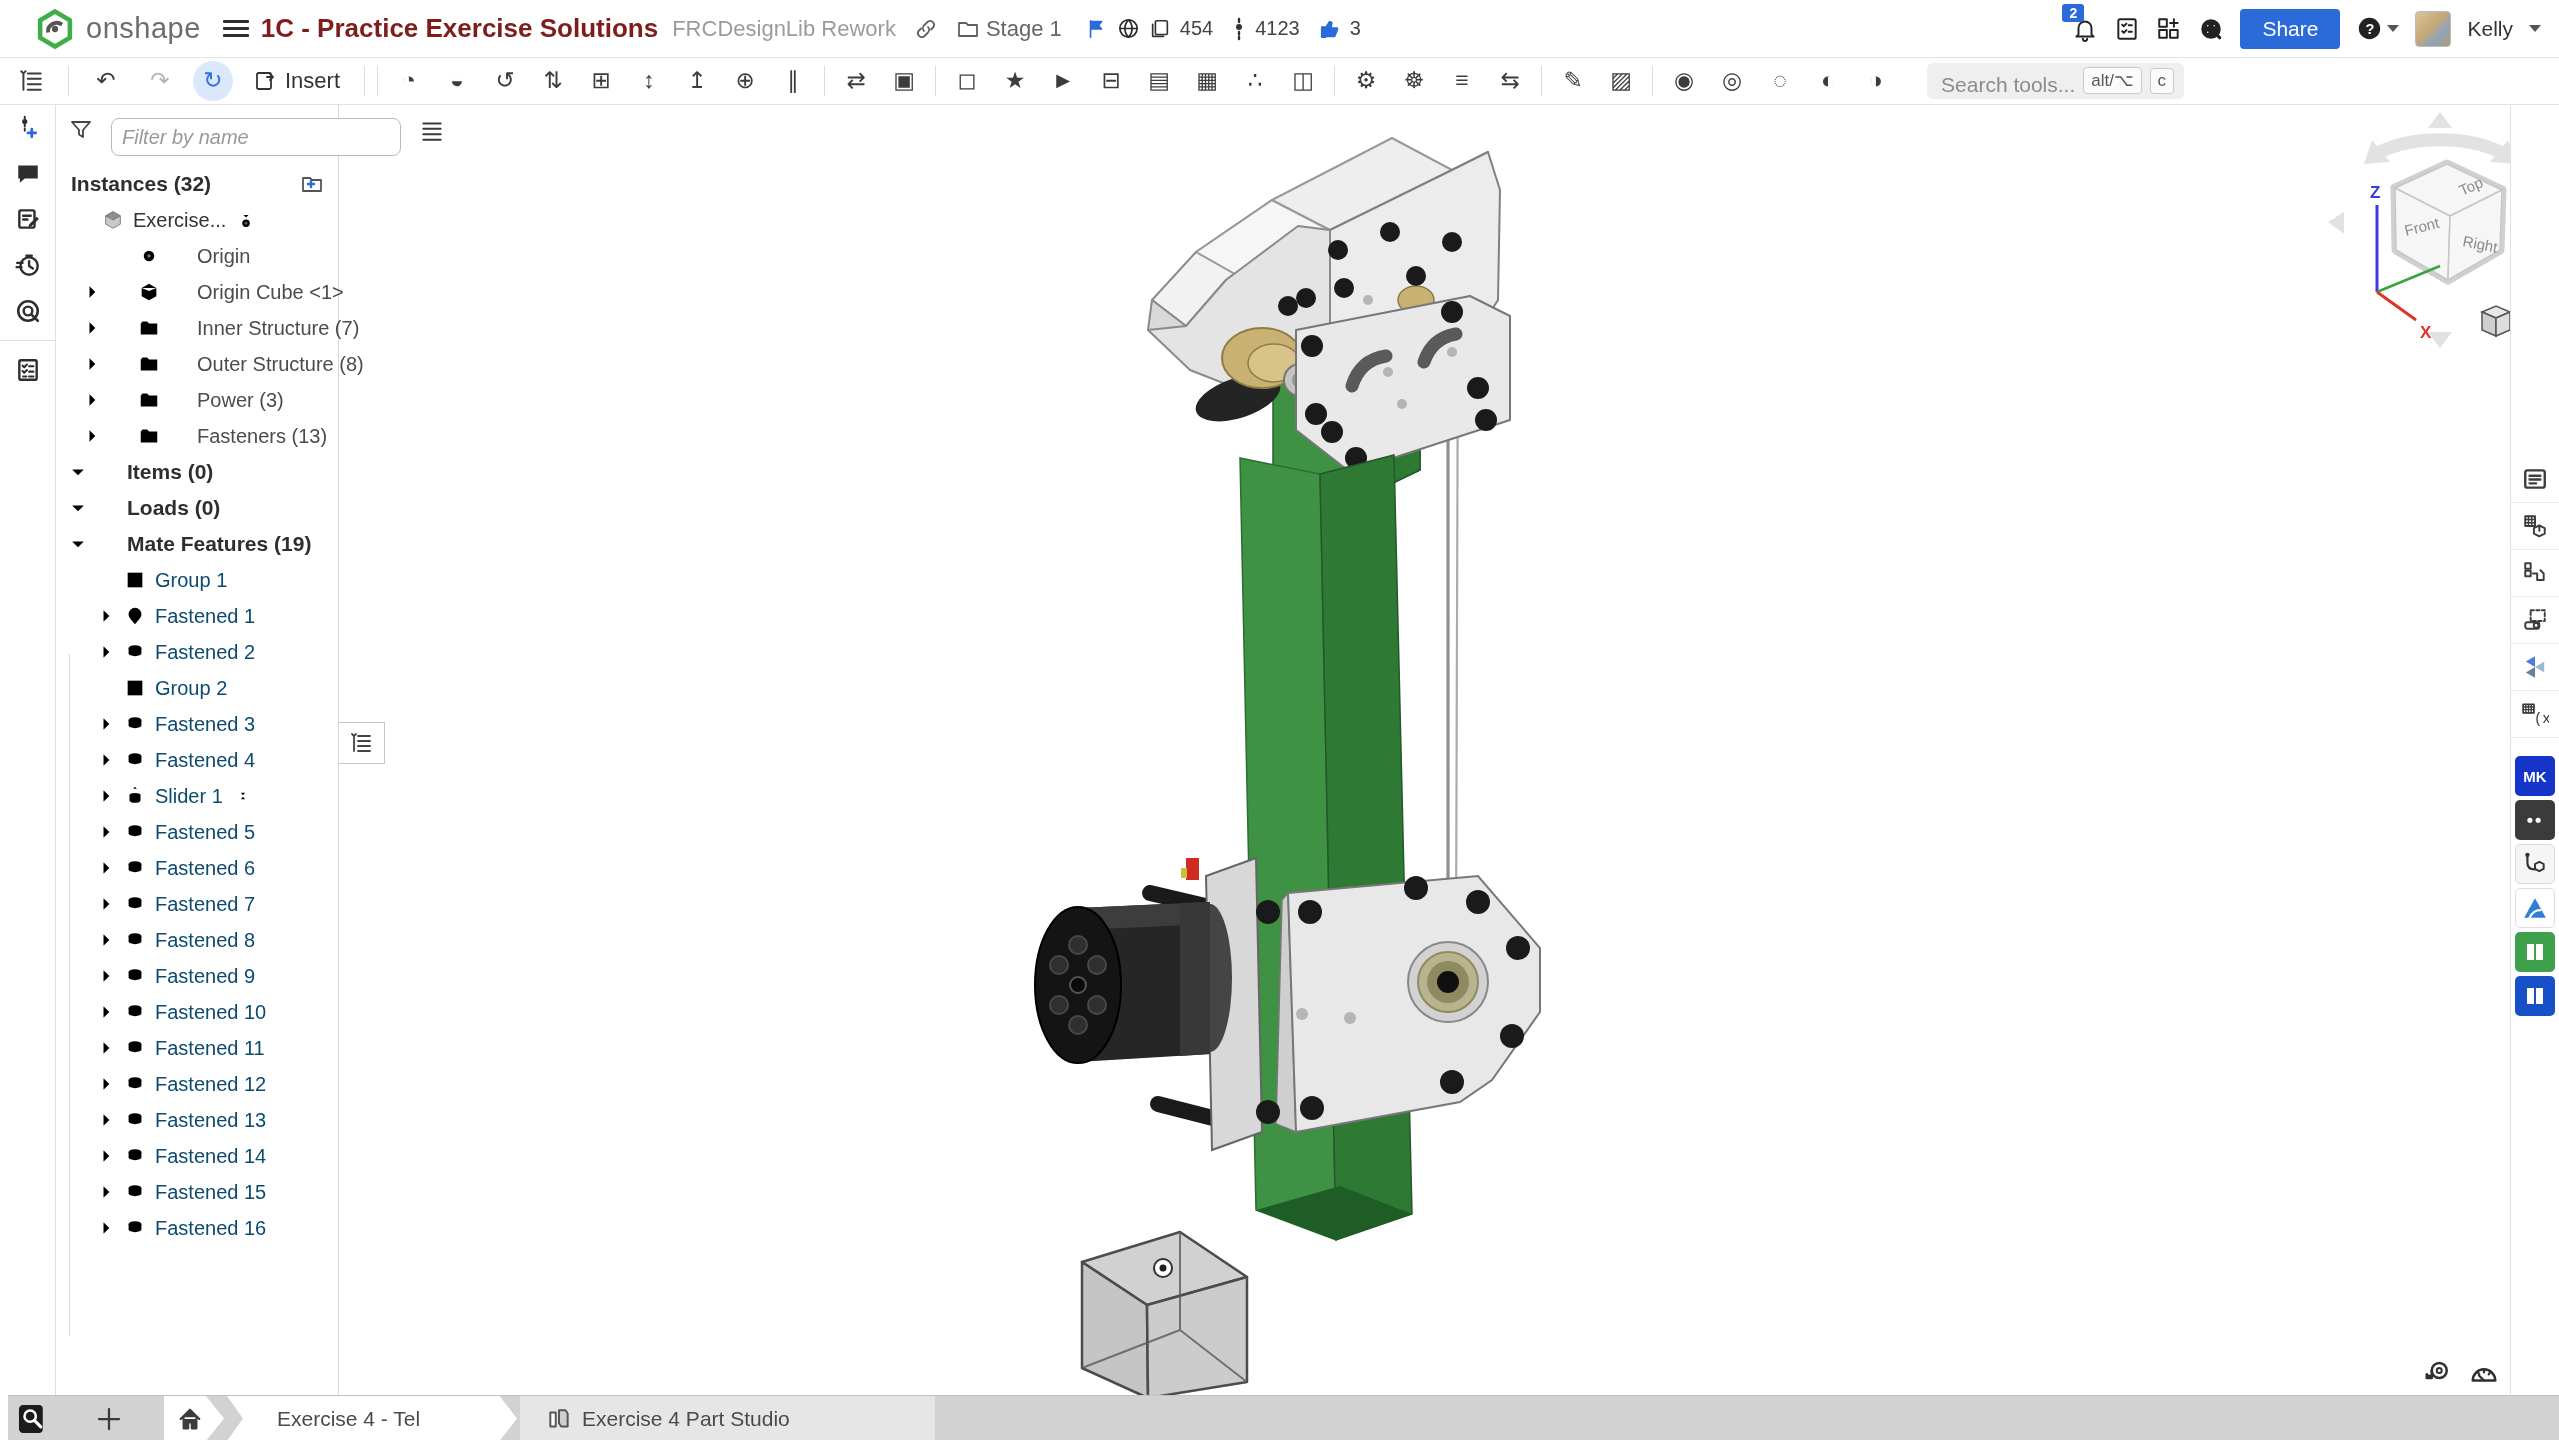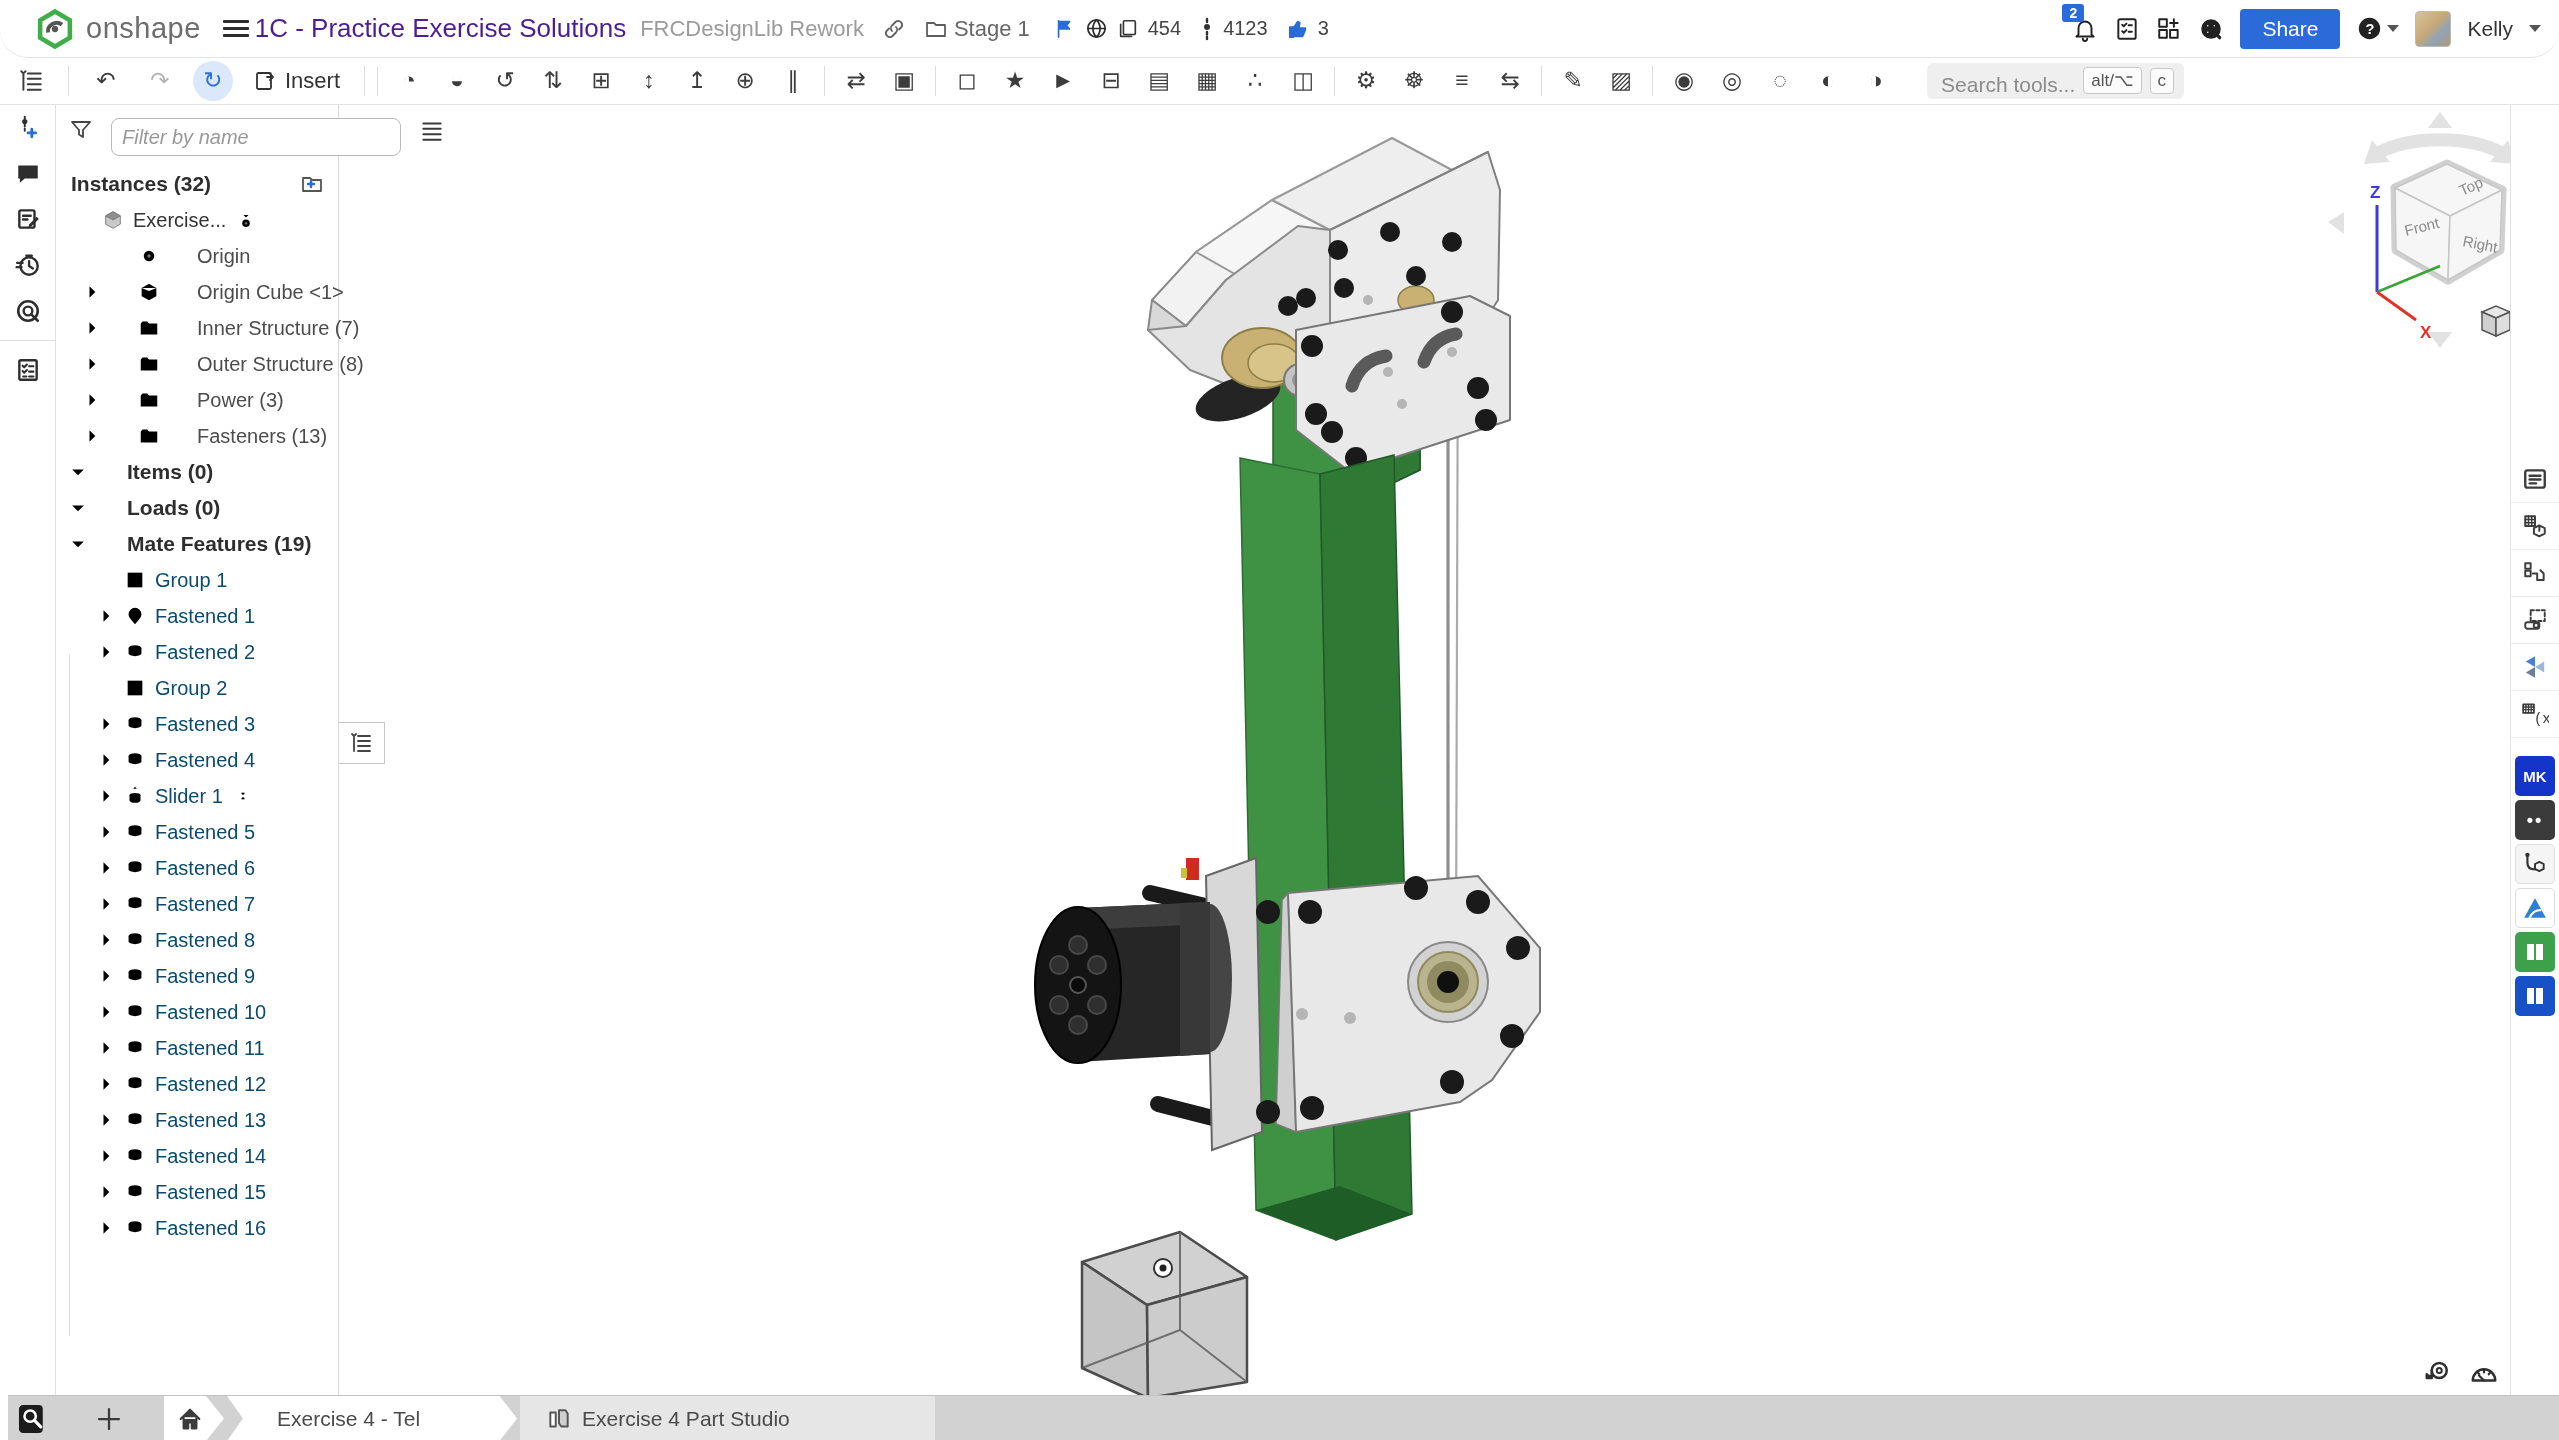--- a/index.html
+++ b/index.html
@@ -1,26 +1,26 @@
 <!DOCTYPE html>
 <html><head>
 <meta charset="utf-8">
 <style>
   html,body{margin:0;padding:0;background:#fff;}
   .page{position:relative;width:2559px;height:1440px;font-family:"Liberation Sans",sans-serif;overflow:hidden;background:#fff;color:#333;}
   svg{display:block}
   .ico{display:inline-flex;align-items:center;justify-content:center;}
   .ico svg{stroke:currentColor;fill:none;stroke-width:1.8;stroke-linecap:round;stroke-linejoin:round;}
   
-  .header{position:absolute;left:0;top:0;width:2559px;height:57px;background:#fff;border-bottom:1px solid #e2e2e2;display:flex;align-items:center;z-index:30;border-radius:28px;}
+  .header{position:absolute;left:0;top:0;width:2559px;height:57px;background:#fff;border-bottom:1px solid #e2e2e2;display:flex;align-items:center;z-index:30;}
   .logo{display:flex;align-items:center;margin-left:34px;gap:10px;}
   .logo-word{font-size:29px;color:#6d6d6d;letter-spacing:.5px;}
   .hamburger{width:26px;height:18px;margin-left:22px;display:flex;flex-direction:column;justify-content:space-between;cursor:pointer;}
   .hamburger i{display:block;height:3.4px;background:#2d2d2d;border-radius:1px;}
-  .doc-title{font-size:26px;font-weight:normal;color:#4c1d95;margin-left:6px;white-space:nowrap;}
+  .doc-title{font-size:26px;font-weight:bold;color:#7f1d1d;margin-left:12px;white-space:nowrap;}
   .doc-sub{font-size:22px;color:#9b9b9b;margin-left:14px;white-space:nowrap;}
   .hd-ico{color:#5f5f5f;margin-left:18px;}
   .hd-loc{font-size:22px;color:#666;margin-left:6px;}
   .stats{display:flex;align-items:center;gap:9px;margin-left:24px;}
   .stat-num{font-size:20px;color:#444;margin-right:10px;}
   .hd-right{margin-left:auto;display:flex;align-items:center;gap:16px;margin-right:18px;}
   .bell-wrap{position:relative;}
   .badge{position:absolute;top:-12px;left:-10px;background:#2a6bd9;color:#fff;font-size:14px;font-weight:bold;padding:1px 7px;border-radius:3px;}
   .share-btn{background:#2a6bd9;color:#fff;font-size:21px;border:none;border-radius:4px;padding:8px 22px;cursor:pointer;}
   .caret{width:0;height:0;border-left:6px solid transparent;border-right:6px solid transparent;border-top:7px solid #555;display:inline-block;}

